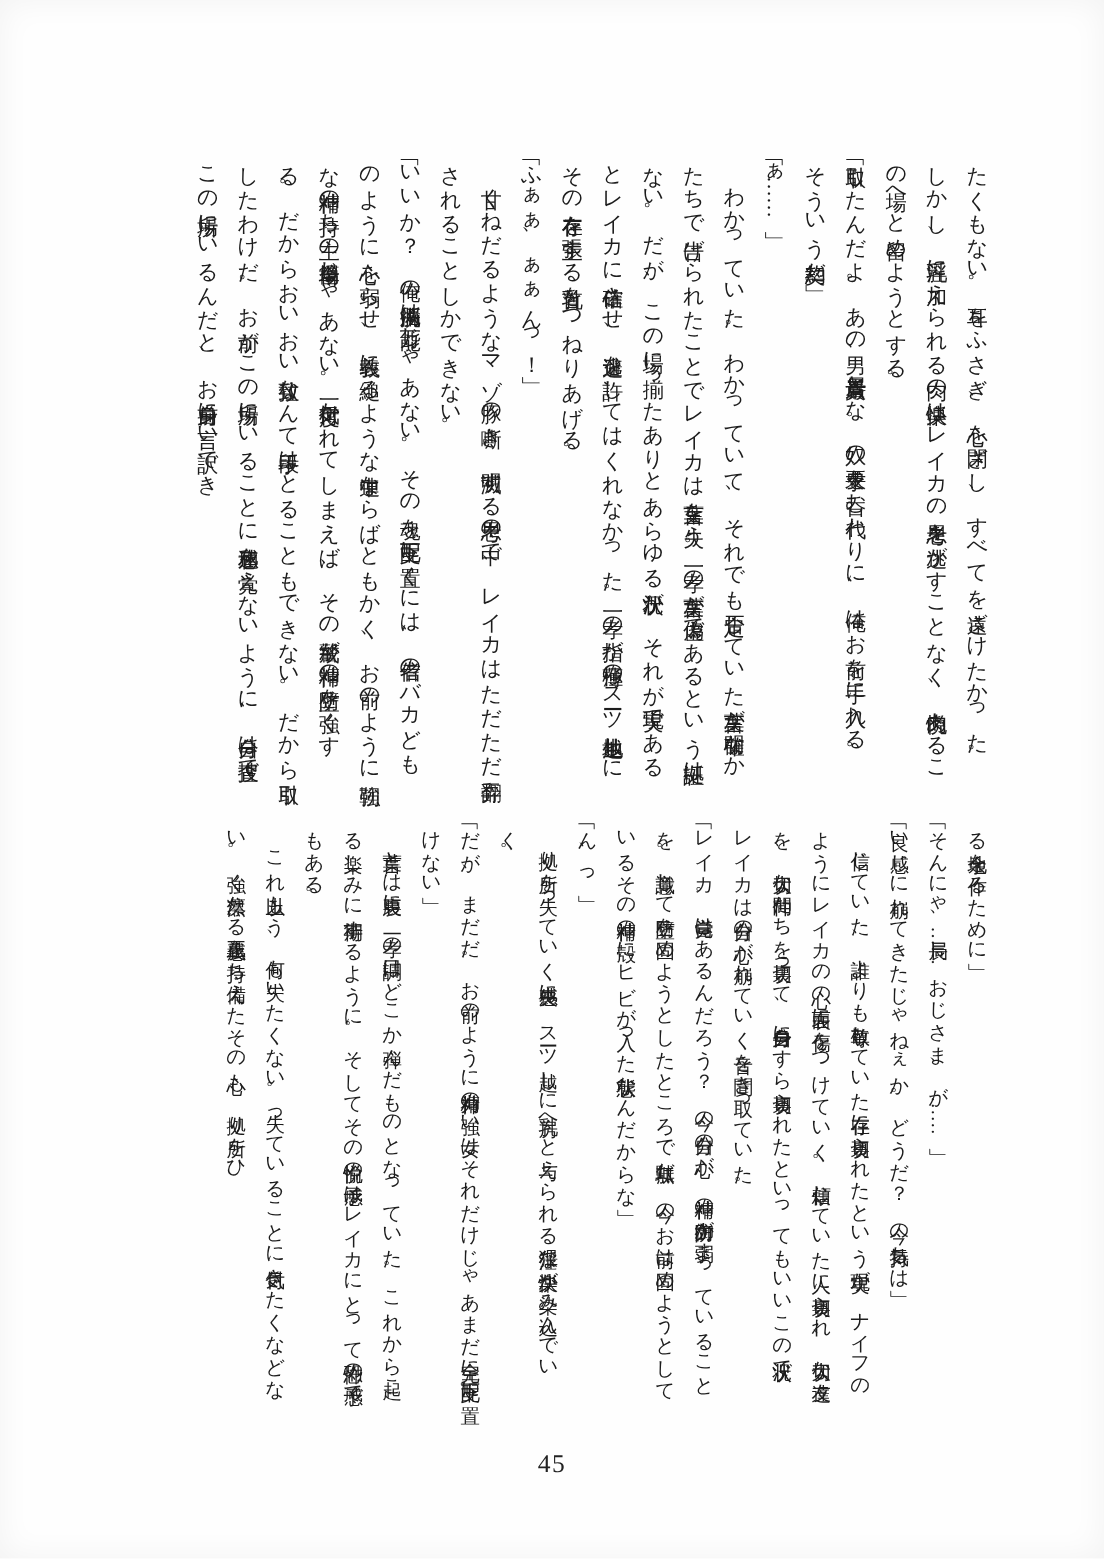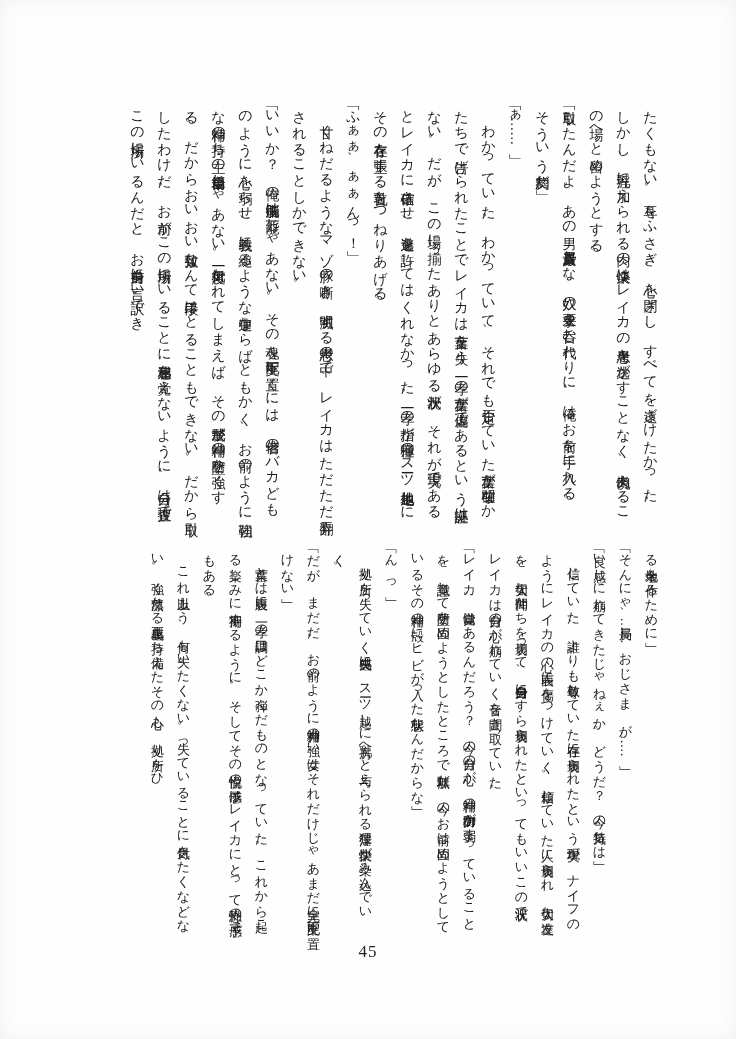--- a/index.html
+++ b/index.html
@@ -44,21 +44,21 @@
     top: 545px;
     right: 72px;
     width: 620px;
     height: 391px;
     font-size: 13px;
     line-height: 26px;
     letter-spacing: 0;
   }
   .page-number {
     position: absolute;
-    top: 942px;
+    top: 966px;
     left: 0;
     width: 736px;
     text-align: center;
     font-size: 17px;
     letter-spacing: 1px;
     color: #222222;
   }
 </style>
 </head>
 <body>

